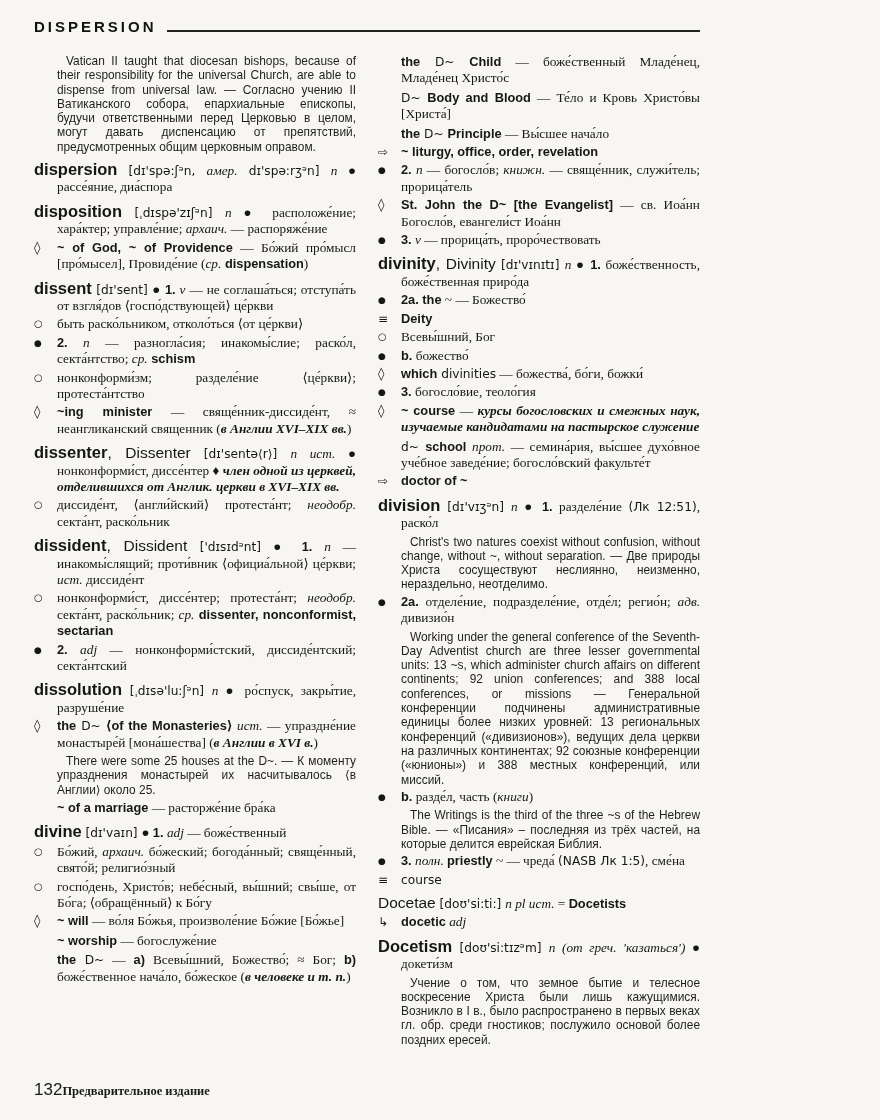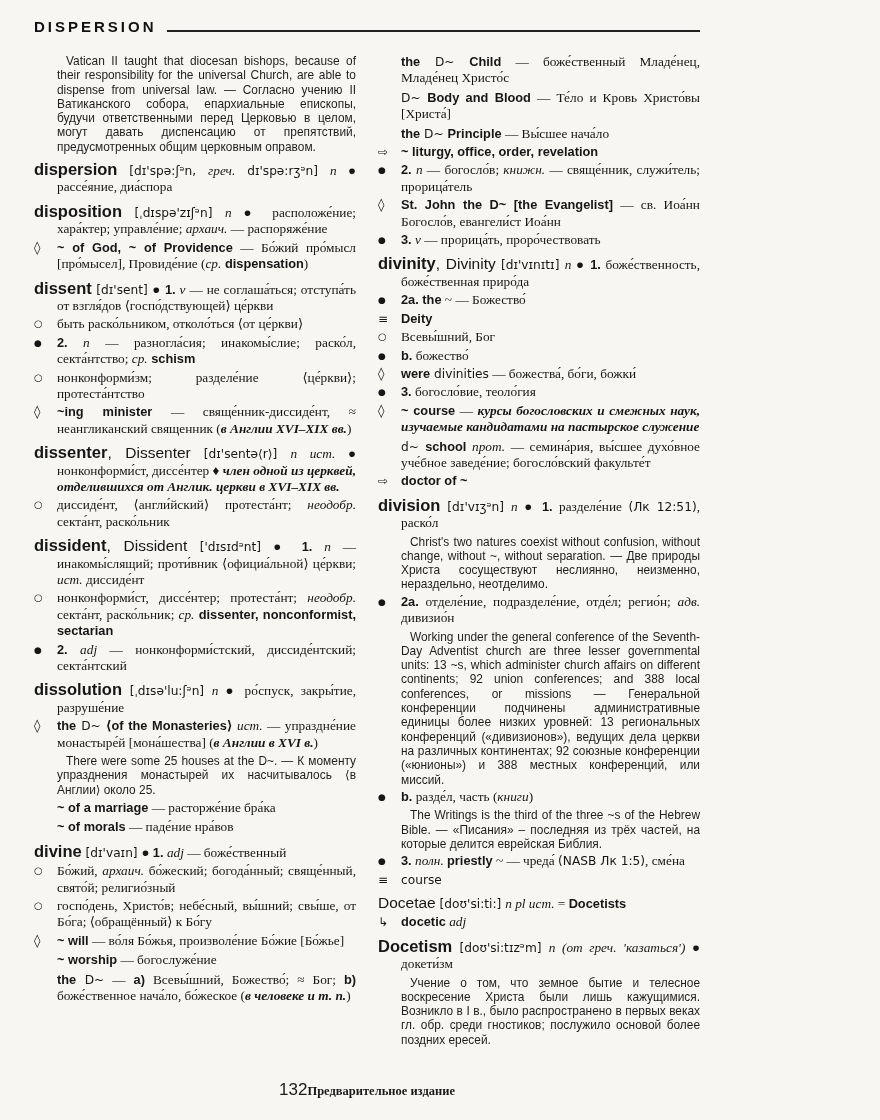--- a/index.html
+++ b/index.html
@@ -51,77 +51,76 @@
   .sg-hw { font-family:"Liberation Sans","DejaVu Sans",sans-serif; font-weight:bold; font-size:16.5px; }
   .sg-h2 { font-family:"Liberation Sans","DejaVu Sans",sans-serif; font-size:15.5px; }
   .sg-s  { font-family:"DejaVu Sans","Liberation Sans",sans-serif; font-size:12.2px; }
   .sg-b  { font-family:"Liberation Sans","DejaVu Sans",sans-serif; font-weight:bold; font-size:12.8px; }
   .sg-i  { font-style:italic; }
   .sg-bi { font-style:italic; font-weight:bold; }
 
   
   .ftr {
     position:absolute; left:34px; right:34px; bottom:20px;
-    display:flex; justify-content:center; align-items:baseline;
+    display:flex; justify-content:flex-start; align-items:baseline;
   }
   .page-num { font-family:"Liberation Sans","DejaVu Sans",sans-serif; font-size:17px; color:#1a1a1a; }
   .edition  { font-family:"Liberation Serif","DejaVu Serif",serif; font-weight:bold; font-size:12.5px; color:#1a1a1a; }
 </style>
 </head>
 <body>
 
 <div class="page">
 
   <div class="hdr">
     <span class="hdr-title">DISPERSION</span>
     <span class="hdr-rule"></span>
   </div>
 
   <div class="cols">
     <div class="col" id="col-left">
         <div class="para ex"><span>Vatican II taught that diocesan bishops, because of their responsibility for the universal Church, are able to dispense from universal law. — Согласно учению II Ватиканского собора, епархиальные епископы, будучи ответственными перед Церковью в целом, могут давать диспенсацию от препятствий, предусмотренных общим церковным оправом.</span></div>
-        <div class="para entry"><span class="sg-hw">dispersion</span><span class="sg-s"> [dɪ'spə:ʃᵊn, </span><span class="sg-i">греч.</span><span class="sg-s"> dɪ'spə:rʒᵊn] </span><span class="sg-i">n</span><span> ● рассе́яние, диа́спора</span></div>
+        <div class="para entry"><span class="sg-hw">dispersion</span><span class="sg-s"> [dɪ'spə:ʃᵊn, </span><span class="sg-i">амер.</span><span class="sg-s"> dɪ'spə:rʒᵊn] </span><span class="sg-i">n</span><span> ● рассе́яние, диа́спора</span></div>
         <div class="para entry"><span class="sg-hw">disposition</span><span class="sg-s"> [ˌdɪspə'zɪʃᵊn] </span><span class="sg-i">n</span><span> ● расположе́ние; хара́ктер; управле́ние; </span><span class="sg-i">архаич.</span><span> — распоряже́ние</span></div>
         <div class="para sub"><span class="marker mk-diamond">◊</span><span class="sg-b">~ of God, ~ of Providence</span><span> — Бо́жий про́мысл [про́мысел], Провиде́ние (</span><span class="sg-i">ср.</span><span class="sg-b"> dispensation</span><span>)</span></div>
         <div class="para entry"><span class="sg-hw">dissent</span><span class="sg-s"> [dɪ'sent] </span><span>● </span><span class="sg-b">1.</span><span> </span><span class="sg-i">v</span><span> — не соглаша́ться; отступа́ть от взгля́дов ⟨госпо́дствующей⟩ це́ркви</span></div>
         <div class="para sub"><span class="marker mk-circle">○</span><span>быть раско́льником, отколо́ться ⟨от це́ркви⟩</span></div>
         <div class="para sub"><span class="marker mk-bullet">●</span><span class="sg-b">2.</span><span> </span><span class="sg-i">n</span><span> — разногла́сия; инакомы́слие; раско́л, секта́нтство; </span><span class="sg-i">ср.</span><span class="sg-b"> schism</span></div>
         <div class="para sub"><span class="marker mk-circle">○</span><span>нонконформи́зм; разделе́ние ⟨це́ркви⟩; протеста́нтство</span></div>
         <div class="para sub"><span class="marker mk-diamond">◊</span><span class="sg-b">~ing minister</span><span> — свяще́нник-диссиде́нт, ≈ неангликанский священник (</span><span class="sg-bi">в Англии XVI–XIX вв.</span><span>)</span></div>
         <div class="para entry"><span class="sg-hw">dissenter</span><span class="sg-h2">, Dissenter</span><span class="sg-s"> [dɪ'sentə⟨r⟩] </span><span class="sg-i">n ист.</span><span> ● нонконформи́ст, диссе́нтер ♦ </span><span class="sg-bi">член одной из церквей, отделившихся от Англик. церкви в XVI–XIX вв.</span></div>
         <div class="para sub"><span class="marker mk-circle">○</span><span>диссиде́нт, ⟨англи́йский⟩ протеста́нт; </span><span class="sg-i">неодобр.</span><span> секта́нт, раско́льник</span></div>
         <div class="para entry"><span class="sg-hw">dissident</span><span class="sg-h2">, Dissident</span><span class="sg-s"> ['dɪsɪdᵊnt] </span><span>● </span><span class="sg-b">1.</span><span> </span><span class="sg-i">n</span><span> — инакомы́слящий; проти́вник ⟨официа́льной⟩ це́ркви; </span><span class="sg-i">ист.</span><span> диссиде́нт</span></div>
         <div class="para sub"><span class="marker mk-circle">○</span><span>нонконформи́ст, диссе́нтер; протеста́нт; </span><span class="sg-i">неодобр.</span><span> секта́нт, раско́льник; </span><span class="sg-i">ср.</span><span class="sg-b"> dissenter, nonconformist, sectarian</span></div>
         <div class="para sub"><span class="marker mk-bullet">●</span><span class="sg-b">2.</span><span> </span><span class="sg-i">adj</span><span> — нонконформи́стский, диссиде́нтский; секта́нтский</span></div>
         <div class="para entry"><span class="sg-hw">dissolution</span><span class="sg-s"> [ˌdɪsə'lu:ʃᵊn] </span><span class="sg-i">n</span><span> ● ро́спуск, закры́тие, разруше́ние</span></div>
         <div class="para sub"><span class="marker mk-diamond">◊</span><span class="sg-b">the</span><span class="sg-s"> D~ </span><span class="sg-b">⟨of the Monasteries⟩</span><span> </span><span class="sg-i">ист.</span><span> — упраздне́ние монастыре́й [мона́шества] (</span><span class="sg-bi">в Англии в XVI в.</span><span>)</span></div>
         <div class="para ex"><span>There were some 25 houses at the D~. — К моменту упразднения монастырей их насчитывалось ⟨в Англии⟩ около 25.</span></div>
         <div class="para runon"><span class="sg-b">~ of a marriage</span><span> — расторже́ние бра́ка</span></div>
-        <div class="para runon"><span class="sg-b">~ of morals</span><span> — паде́ние нра́вов</span></div>
         <div class="para entry"><span class="sg-hw">divine</span><span class="sg-s"> [dɪ'vaɪn] </span><span>● </span><span class="sg-b">1.</span><span> </span><span class="sg-i">adj</span><span> — боже́ственный</span></div>
         <div class="para sub"><span class="marker mk-circle">○</span><span>Бо́жий, </span><span class="sg-i">архаич.</span><span> бо́жеский; богода́нный; свяще́нный, свято́й; религио́зный</span></div>
         <div class="para sub"><span class="marker mk-circle">○</span><span>госпо́день, Христо́в; небе́сный, вы́шний; свы́ше, от Бо́га; ⟨обращённый⟩ к Бо́гу</span></div>
         <div class="para sub"><span class="marker mk-diamond">◊</span><span class="sg-b">~ will</span><span> — во́ля Бо́жья, произволе́ние Бо́жие [Бо́жье]</span></div>
         <div class="para runon"><span class="sg-b">~ worship</span><span> — богослуже́ние</span></div>
         <div class="para runon"><span class="sg-b">the</span><span class="sg-s"> D~</span><span> — </span><span class="sg-b">a)</span><span> Всевы́шний, Божество́; ≈ Бог; </span><span class="sg-b">b)</span><span> боже́ственное нача́ло, бо́жеское (</span><span class="sg-bi">в человеке и т. п.</span><span>)</span></div>
       </div>
     <div class="col" id="col-right">
         <div class="para runon"><span class="sg-b">the</span><span class="sg-s"> D~ </span><span class="sg-b">Child</span><span> — боже́ственный Младе́нец, Младе́нец Христо́с</span></div>
         <div class="para runon"><span class="sg-s">D~ </span><span class="sg-b">Body and Blood</span><span> — Те́ло и Кровь Христо́вы [Христа́]</span></div>
         <div class="para runon"><span class="sg-b">the</span><span class="sg-s"> D~ </span><span class="sg-b">Principle</span><span> — Вы́сшее нача́ло</span></div>
         <div class="para sub"><span class="marker mk-arrow">⇨</span><span class="sg-b">~ liturgy, office, order, revelation</span></div>
         <div class="para sub"><span class="marker mk-bullet">●</span><span class="sg-b">2.</span><span> </span><span class="sg-i">n</span><span> — богосло́в; </span><span class="sg-i">книжн.</span><span> — свяще́нник, служи́тель; прорица́тель</span></div>
         <div class="para sub"><span class="marker mk-diamond">◊</span><span class="sg-b">St. John the D~ [the Evangelist]</span><span> — св. Иоа́нн Богосло́в, евангели́ст Иоа́нн</span></div>
         <div class="para sub"><span class="marker mk-bullet">●</span><span class="sg-b">3.</span><span> </span><span class="sg-i">v</span><span> — прорица́ть, проро́чествовать</span></div>
         <div class="para entry"><span class="sg-hw">divinity</span><span class="sg-h2">, Divinity</span><span class="sg-s"> [dɪ'vɪnɪtɪ] </span><span class="sg-i">n</span><span> ● </span><span class="sg-b">1.</span><span> боже́ственность, боже́ственная приро́да</span></div>
         <div class="para sub"><span class="marker mk-bullet">●</span><span class="sg-b">2a. the</span><span> ~ — Божество́</span></div>
         <div class="para sub"><span class="marker mk-equiv">≡</span><span class="sg-b">Deity</span></div>
         <div class="para sub"><span class="marker mk-circle">○</span><span>Всевы́шний, Бог</span></div>
         <div class="para sub"><span class="marker mk-bullet">●</span><span class="sg-b">b.</span><span> божество́</span></div>
-        <div class="para sub"><span class="marker mk-diamond">◊</span><span class="sg-b">were</span><span class="sg-s"> divinities</span><span> — божества́, бо́ги, божки́</span></div>
+        <div class="para sub"><span class="marker mk-diamond">◊</span><span class="sg-b">which</span><span class="sg-s"> divinities</span><span> — божества́, бо́ги, божки́</span></div>
         <div class="para sub"><span class="marker mk-bullet">●</span><span class="sg-b">3.</span><span> богосло́вие, теоло́гия</span></div>
         <div class="para sub"><span class="marker mk-diamond">◊</span><span class="sg-b">~ course</span><span> — </span><span class="sg-bi">курсы богословских и смежных наук, изучаемые кандидатами на пастырское служение</span></div>
         <div class="para runon"><span class="sg-s">d~ </span><span class="sg-b">school</span><span> </span><span class="sg-i">прот.</span><span> — семина́рия, вы́сшее духо́вное уче́бное заведе́ние; богосло́вский факульте́т</span></div>
         <div class="para sub"><span class="marker mk-arrow">⇨</span><span class="sg-b">doctor of ~</span></div>
         <div class="para entry"><span class="sg-hw">division</span><span class="sg-s"> [dɪ'vɪʒᵊn] </span><span class="sg-i">n</span><span> ● </span><span class="sg-b">1.</span><span> разделе́ние </span><span class="sg-s">(Лк 12:51)</span><span>, раско́л</span></div>
         <div class="para ex"><span>Christ's two natures coexist without confusion, without change, without ~, without separation. — Две природы Христа сосуществуют неслиянно, неизменно, нераздельно, неотделимо.</span></div>
         <div class="para sub"><span class="marker mk-bullet">●</span><span class="sg-b">2a.</span><span> отделе́ние, подразделе́ние, отде́л; регио́н; </span><span class="sg-i">адв.</span><span> дивизио́н</span></div>
         <div class="para ex"><span>Working under the general conference of the Seventh-Day Adventist church are three lesser governmental units: 13 ~s, which administer church affairs on different continents; 92 union conferences; and 388 local conferences, or missions — Генеральной конференции подчинены административные единицы более низких уровней: 13 региональных конференций («дивизионов»), ведущих дела церкви на различных континентах; 92 союзные конференции («юнионы») и 388 местных конференций, или миссий.</span></div>
         <div class="para sub"><span class="marker mk-bullet">●</span><span class="sg-b">b.</span><span> разде́л, часть (</span><span class="sg-i">книги</span><span>)</span></div>
         <div class="para ex"><span>The Writings is the third of the three ~s of the Hebrew Bible. — «Писания» – последняя из трёх частей, на которые делится еврейская Библия.</span></div>

